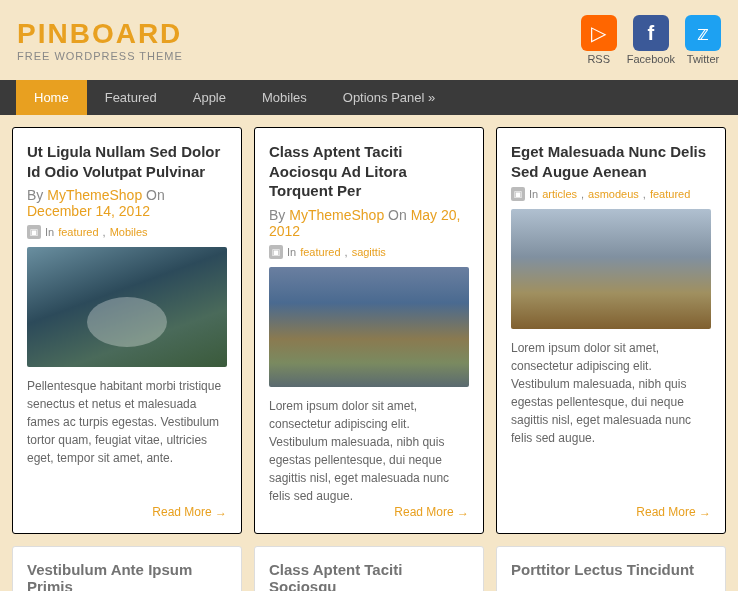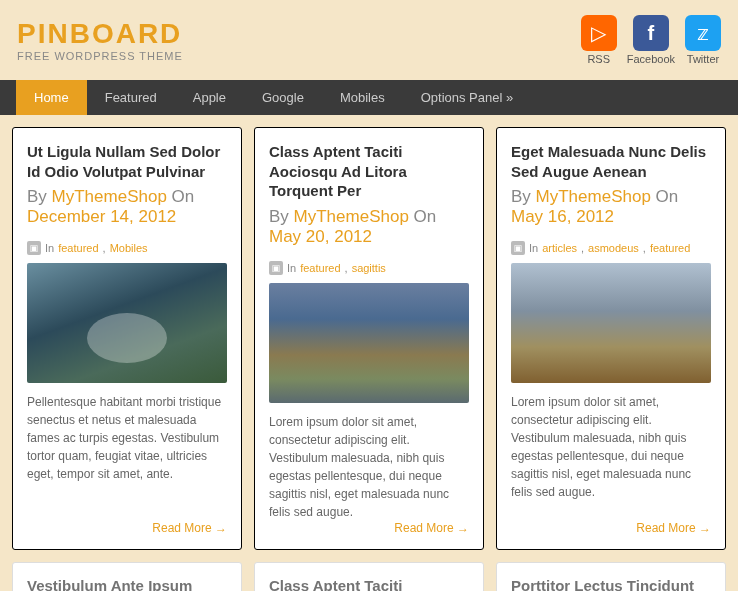--- a/index.html
+++ b/index.html
@@ -96,23 +96,23 @@
 
     .card-title {
       font-size: 15px;
       font-weight: bold;
       color: #333;
       line-height: 1.3;
       margin-bottom: 6px;
     }
 
     .card-meta {
-      font-size: 17px;
+      font-size: 14px;
       color: #888;
-      margin-bottom: 14px;
+      margin-bottom: 6px;
     }
     .card-meta a {
       color: #e8a020;
       text-decoration: none;
     }
     .card-meta .date {
       color: #e8a020;
     }
 
     .card-tags {
@@ -224,21 +224,20 @@
       <div class="icon-box tw-box">𝕫</div>
       <span>Twitter</span>
     </a>
   </div>
 </div>
 
 <nav class="nav">
   <a class="nav-item active" href="#">Home</a>
   <a class="nav-item" href="#">Featured</a>
   <a class="nav-item" href="#">Apple</a>
-  <a class="nav-item" href="#">Google</a>
   <a class="nav-item" href="#">Mobiles</a>
   <a class="nav-item" href="#">Options Panel »</a>
 </nav>
 
 <div class="main">
 
   <div class="cards-grid">
 
     <div class="card">
       <div class="card-title">Ut Ligula Nullam Sed Dolor Id Odio Volutpat Pulvinar</div>
@@ -263,23 +262,20 @@
         <span class="tag-icon">▣</span>
         In <a>featured</a>, <a>sagittis</a>
       </div>
       <div class="img-placeholder img-city"></div>
       <div class="card-text">Lorem ipsum dolor sit amet, consectetur adipiscing elit. Vestibulum malesuada, nibh quis egestas pellentesque, dui neque sagittis nisl, eget malesuada nunc felis sed augue.</div>
       <a class="read-more">Read More →</a>
     </div>
 
     <div class="card">
       <div class="card-title">Eget Malesuada Nunc Delis Sed Augue Aenean</div>
-      <div class="card-meta">
-        By <a>MyThemeShop</a> On <span class="date">May 16, 2012</span>
-      </div>
       <div class="card-tags">
         <span class="tag-icon">▣</span>
         In <a>articles</a>, <a>asmodeus</a>, <a>featured</a>
       </div>
       <div class="img-placeholder img-deer"></div>
       <div class="card-text">Lorem ipsum dolor sit amet, consectetur adipiscing elit. Vestibulum malesuada, nibh quis egestas pellentesque, dui neque sagittis nisl, eget malesuada nunc felis sed augue.</div>
       <a class="read-more">Read More →</a>
     </div>
 
   </div>

